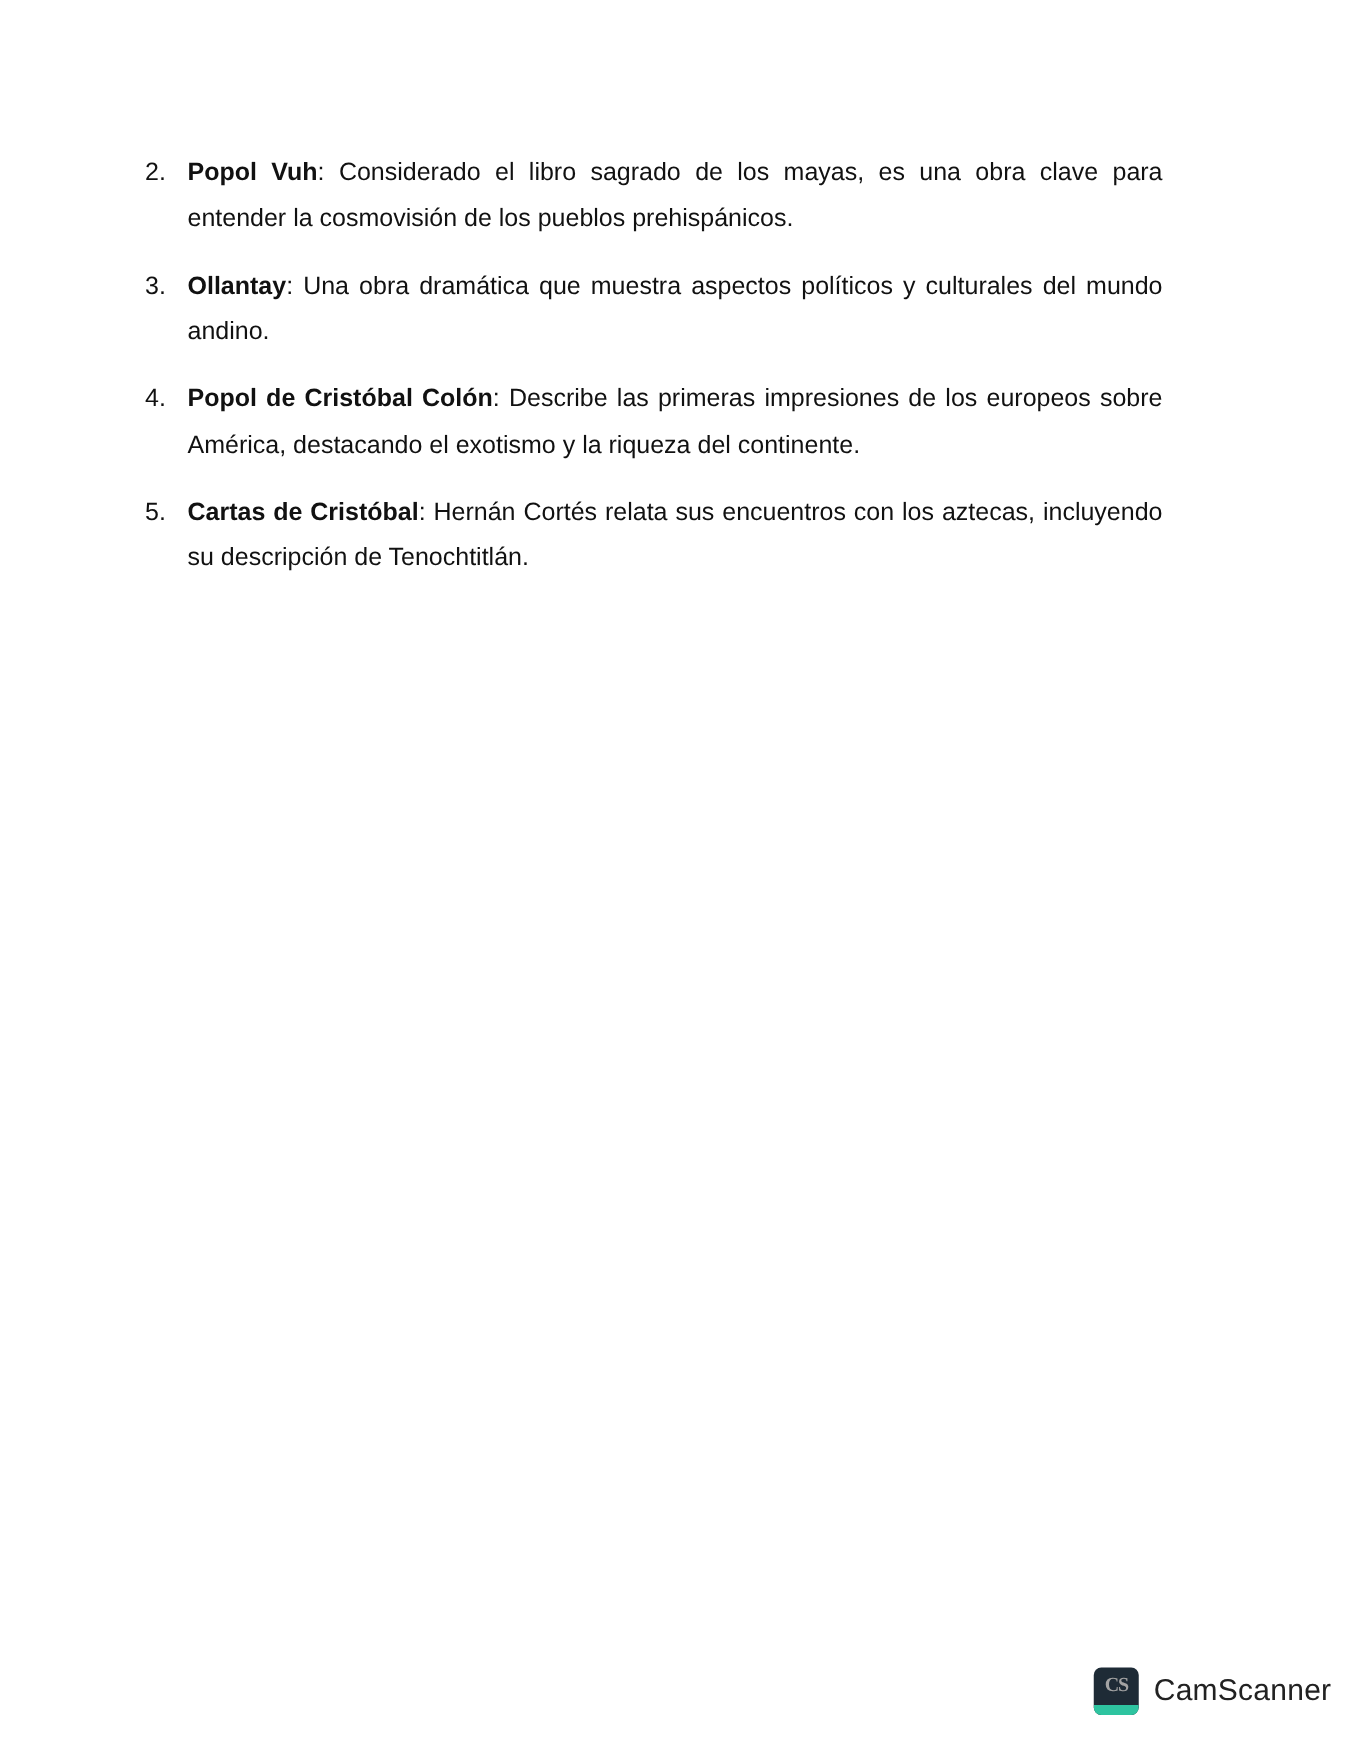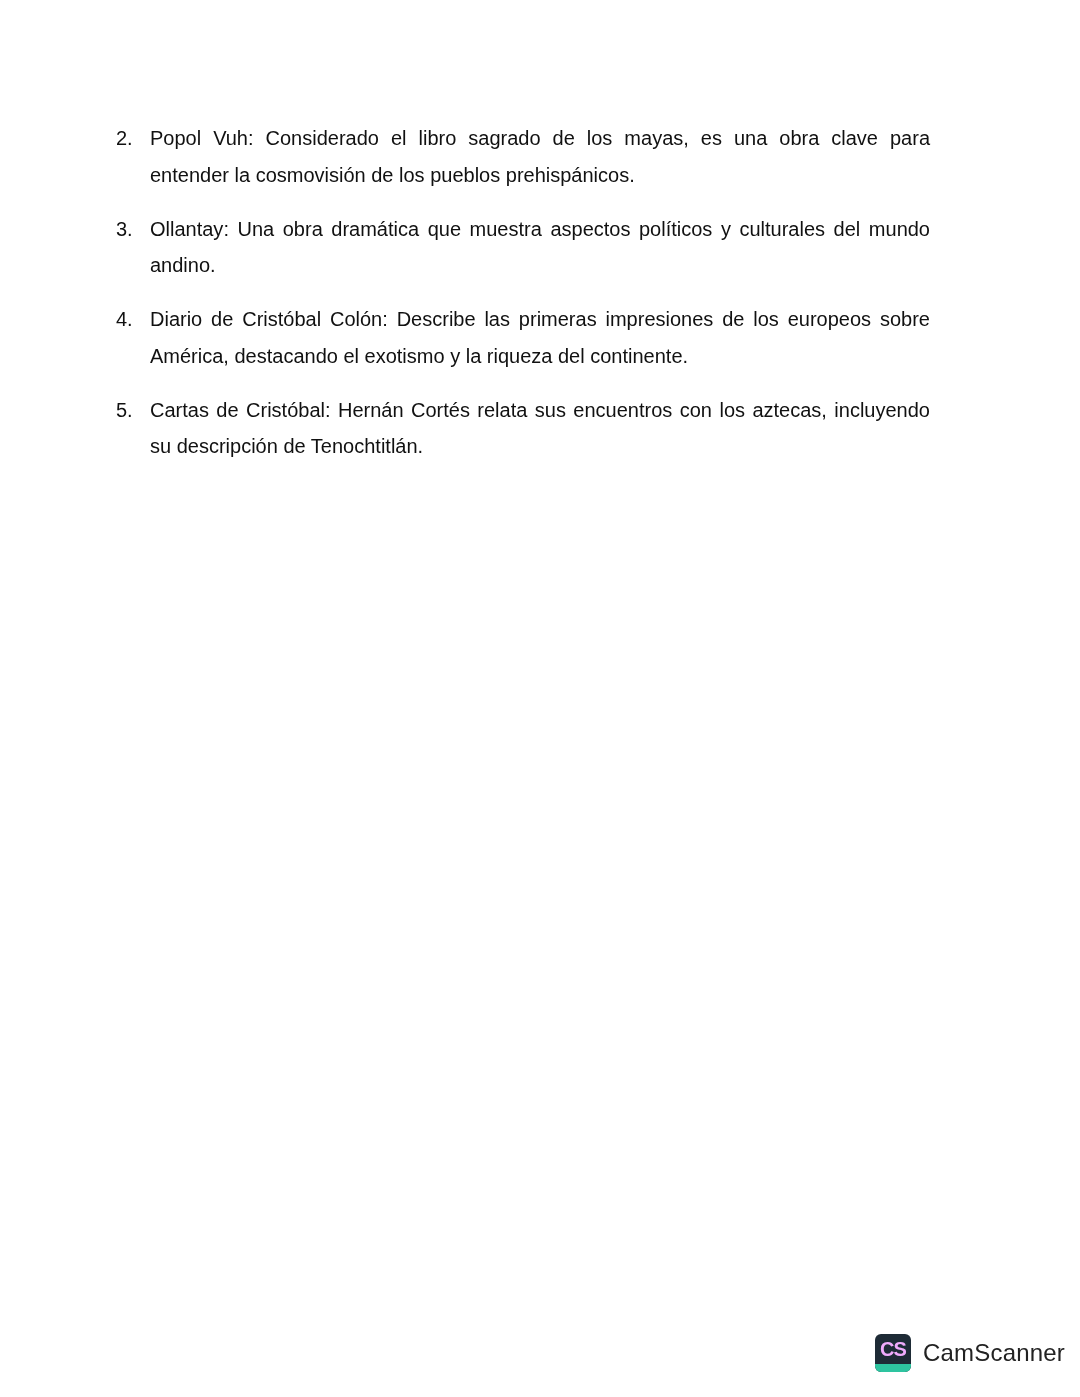--- a/index.html
+++ b/index.html
@@ -24,45 +24,46 @@
       padding-left: 34px;
       font-size: 20px;
       line-height: 36.5px;
       text-align: justify;
       margin-bottom: 17.5px;
     }
     .num {
       position: absolute;
       left: 0; top: 0;
     }
-    .title { font-weight: normal; }
+    .title { font-weight: bold; }
     .watermark {
       position: absolute;
       left: 875px;
       top: 1334px;
       display: flex;
       align-items: center;
       gap: 12px;
     }
     .cs-logo {
       width: 36px; height: 38px;
       border-radius: 6px;
       background: #1e2b36;
       position: relative;
       overflow: hidden;
       display: flex;
       align-items: flex-start;
       justify-content: center;
     }
     .cs-logo .cs-text {
-      color: #f0abfc;
+      color: #a3a3a3;
       font-weight: bold;
-      font-size: 20px;
+      font-size: 16px;
       line-height: 30px;
       letter-spacing: -1px;
+      font-family: Liberation Serif, serif;
     }
     .cs-logo .cs-bar {
       position: absolute;
       left: 0; right: 0; bottom: 0;
       height: 8px;
       background: #2ec4a0;
     }
     .cs-name {
       font-size: 24px;
       color: #222222;
@@ -76,21 +77,21 @@
   <li class="item">
     <span class="num">2.</span>
     <span class="title">Popol Vuh</span><span>: Considerado el libro sagrado de los mayas, es una obra clave para entender la cosmovisión de los pueblos prehispánicos.</span>
   </li>
   <li class="item">
     <span class="num">3.</span>
     <span class="title">Ollantay</span><span>: Una obra dramática que muestra aspectos políticos y culturales del mundo andino.</span>
   </li>
   <li class="item">
     <span class="num">4.</span>
-    <span class="title">Diario de Cristóbal Colón</span><span>: Describe las primeras impresiones de los europeos sobre América, destacando el exotismo y la riqueza del continente.</span>
+    <span class="title">Popol de Cristóbal Colón</span><span>: Describe las primeras impresiones de los europeos sobre América, destacando el exotismo y la riqueza del continente.</span>
   </li>
   <li class="item">
     <span class="num">5.</span>
     <span class="title">Cartas de Cristóbal</span><span>: Hernán Cortés relata sus encuentros con los aztecas, incluyendo su descripción de Tenochtitlán.</span>
   </li>
 </ol>
 
 <div class="watermark">
   <div class="cs-logo">
     <span class="cs-text">CS</span>

